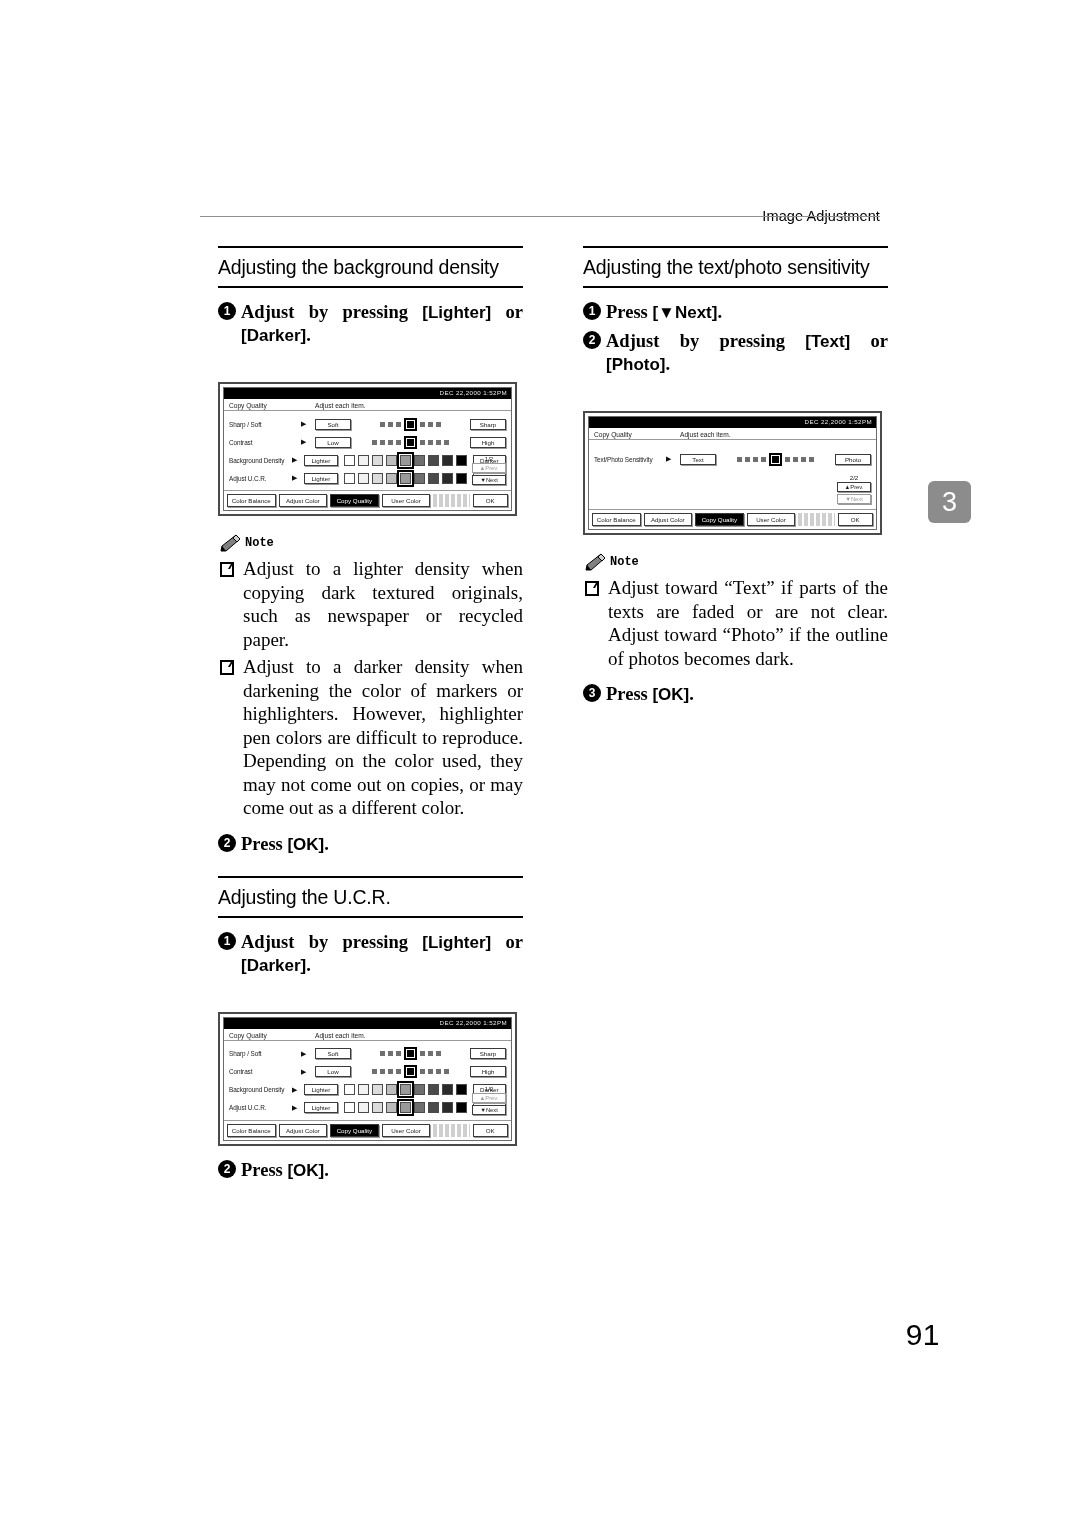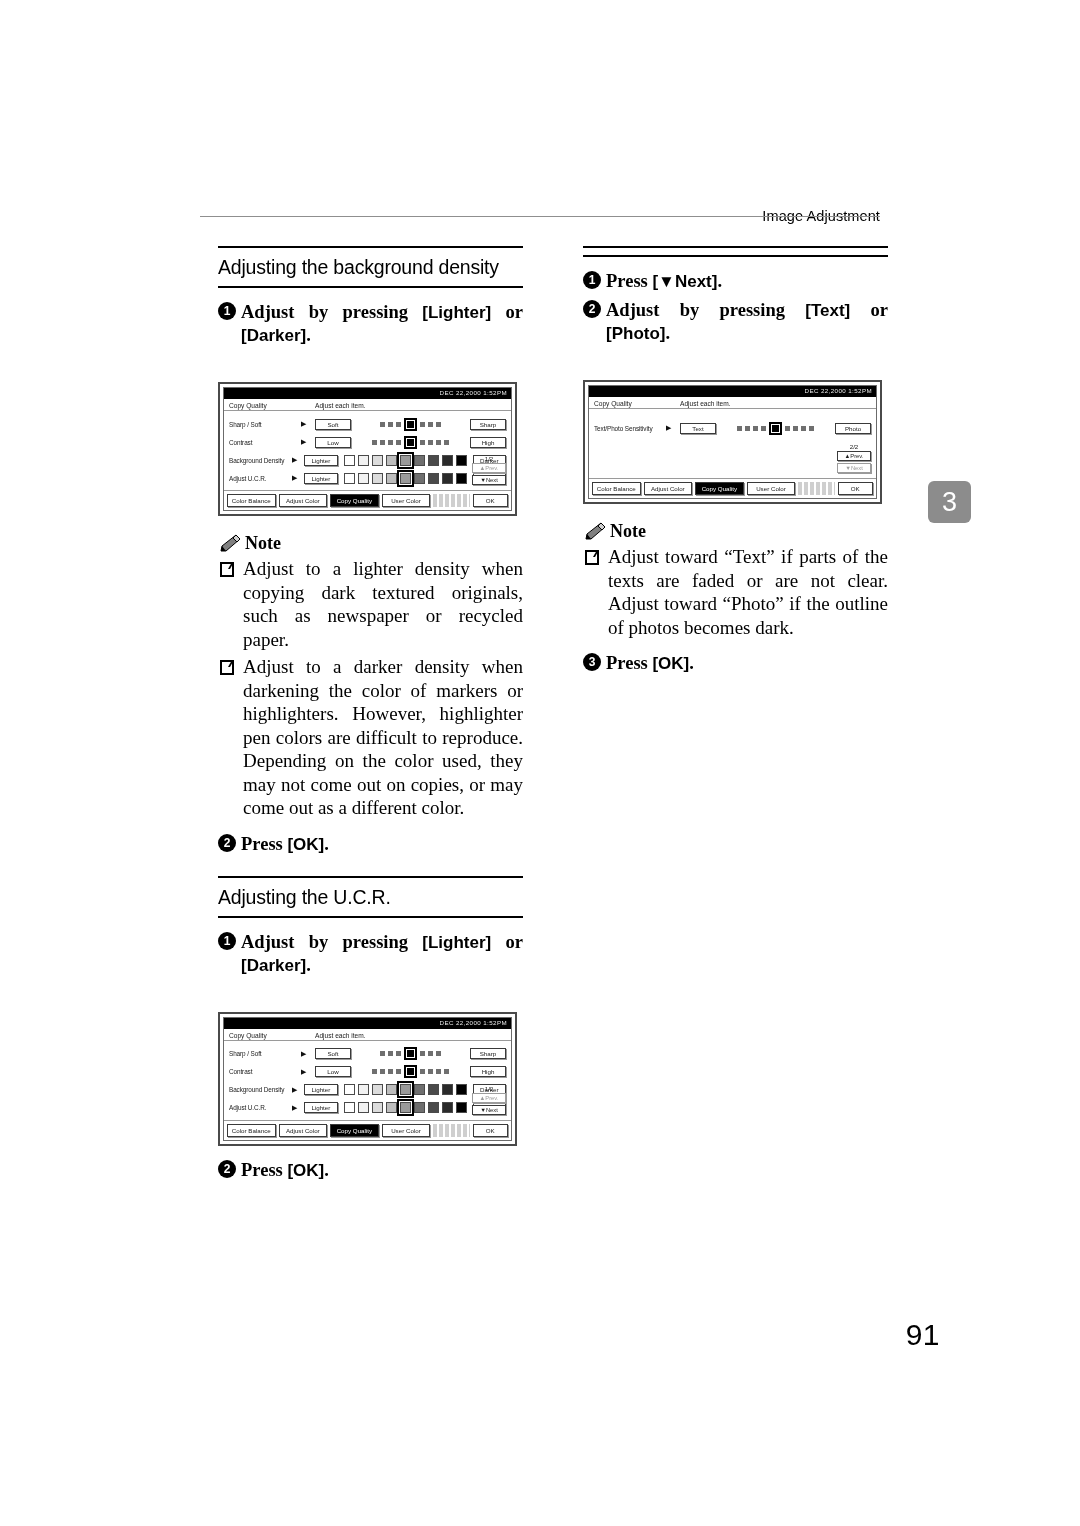--- a/index.html
+++ b/index.html
@@ -112,23 +112,23 @@
     font-family: "Liberation Sans", sans-serif;
     font-weight: bold;
     font-size: 17px;
   }
 
   
   .note {
     margin-top: 17px;
   }
   .note-head {
-    font-family: Liberation Serif, serif;
+    font-family: Liberation Mono, monospace;
     font-weight: bold;
-    font-size: 18px;
+    font-size: 12px;
     padding-left: 27px;
     position: relative;
     line-height: 21px;
   }
   .pencil-icon {
     position: absolute;
     left: 1px;
     top: 1px;
     width: 22px;
     height: 18px;
@@ -599,20 +599,21 @@
       <span class="num">2</span>
       <span><span>Press </span><span class="btn-ref">[OK]</span><span>.</span></span>
     </div>
 
   </div>
 
   <div class="col col-right">
 
     <div class="sec">
       <div class="sec-rule-top"></div>
+      <div class="sec-title">Adjusting the text/photo sensitivity</div>
       <div class="sec-rule-bot"></div>
     </div>
 
     <div class="step">
       <span class="num">1</span>
       <span><span>Press </span><span class="btn-ref">[▼Next]</span><span>.</span></span>
     </div>
 
     <div class="step" style="margin-top:6px">
       <span class="num">2</span>

